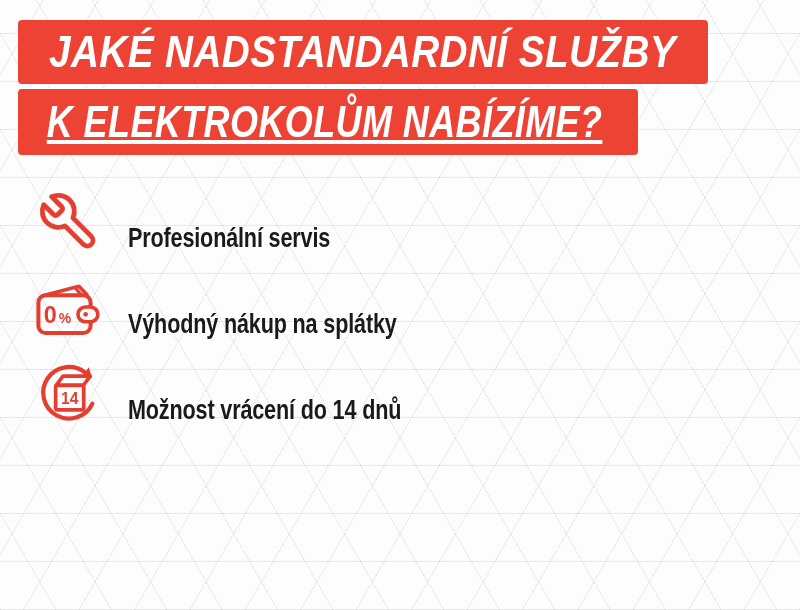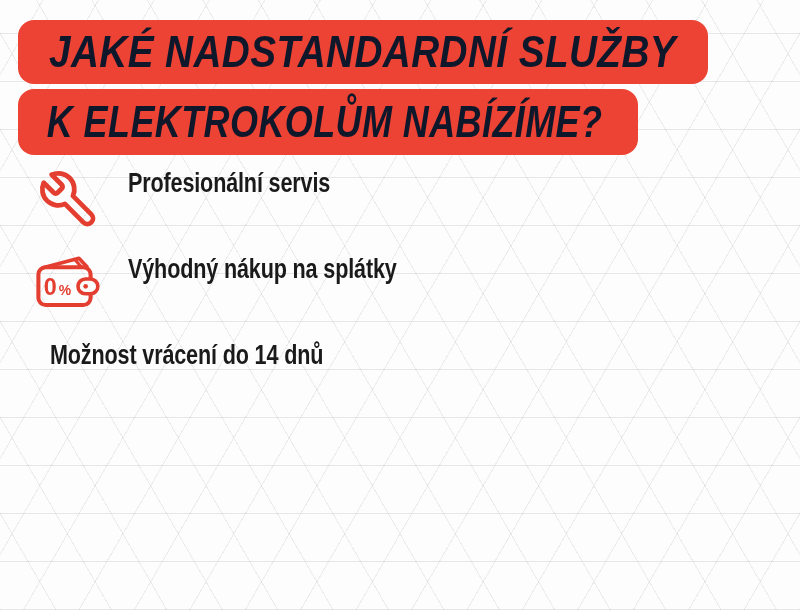--- a/index.html
+++ b/index.html
@@ -6,35 +6,35 @@
   .canvas {
     position:relative; width:800px; height:610px; overflow:hidden;
     font-family:"Liberation Sans","DejaVu Sans",sans-serif;
     background-color:#fdfdfd;
     background-image:
       repeating-linear-gradient(0deg,   rgba(0,0,0,0.085) 0 1px, transparent 1px 48px),
       repeating-linear-gradient(60deg,  rgba(0,0,0,0.065) 0 1px, transparent 1px 48px),
       repeating-linear-gradient(300deg, rgba(0,0,0,0.065) 0 1px, transparent 1px 48px);
   }
   .banner {
-    position:absolute; left:18px; background:#ed4334; border-radius:16px;
-    display:flex; align-items:center; color:#0f172a;
+    position:absolute; left:18px; background:#ed4334; border-radius:4px;
+    display:flex; align-items:center; color:#ffffff;
   }
   .banner-1 { top:20px;  width:690px; height:64px; }
-  .banner-2 { top:89px;  width:620px; height:66px; }
+  .banner-2 { top:89px;  width:620px; height:66px;text-decoration:underline; }
   .banner .headline {
     display:inline-block; white-space:nowrap; padding-left:36px;
     font-style:italic; font-weight:800; font-size:45px; letter-spacing:0.5px;
     transform-origin:left center;
   }
   .banner-1 .headline { transform:scaleX(0.86); }
   .banner-2 .headline { transform:scaleX(0.80); }
 
   .items { position:absolute; left:30px; top:168px; right:0; }
-  .item  { display:flex; align-items:flex-start; height:86px; }
+  .item  { display:flex; align-items:flex-end; height:86px; }
   .item .iconbox { width:78px; flex:none; display:flex; align-items:center; justify-content:center; }
   .item .label {
     display:inline-block; margin-left:20px; white-space:nowrap;
     font-size:27px; font-weight:700; color:#1a1a1a; letter-spacing:-0.2px;
     transform:scaleX(0.8); transform-origin:left center;
   }
   svg.ic { display:block; }
   svg.ic .st { stroke:#e43e30; fill:none; stroke-linecap:round; stroke-linejoin:round; }
   svg.ic .fill { fill:#e43e30; stroke:none; }
   svg.ic .face { fill:#fdfdfd; stroke:#e43e30; stroke-linejoin:round; }
@@ -75,18 +75,27 @@
           <circle class="fill" cx="58.5" cy="35.7" r="2.6"></circle>
           <text x="12" y="45" font-size="26">0</text>
           <text x="28.5" y="45" font-size="15.5">%</text>
         </svg>
       </span>
       <span class="label">Výhodný nákup na splátky</span>
     </div>
 
 
     <div class="item">
+      <span class="iconbox">
+        <svg class="ic" width="70" height="72" viewBox="0 0 76 78">
+          <path class="st" stroke-width="4.6" d="M63.4 53.8 A28 28 0 1 1 55.2 19.9"></path>
+          <path class="fill" stroke="#e43e30" stroke-width="2" stroke-linejoin="round" d="M63.1 26.1 L59.5 14.4 L50.9 25.4 Z"></path>
+          <path class="face" stroke-width="4" d="M24 34 L31.5 24 L61 24 L53.5 34 Z"></path>
+          <rect class="face" stroke-width="4" x="23.5" y="34" width="30.5" height="26.5" rx="2"></rect>
+          <text x="38.7" y="54.5" font-size="17" text-anchor="middle">14</text>
+        </svg>
+      </span>
       <span class="label">Možnost vrácení do 14 dnů</span>
     </div>
 
 
   </div>
 </div>
 
 </body></html>

